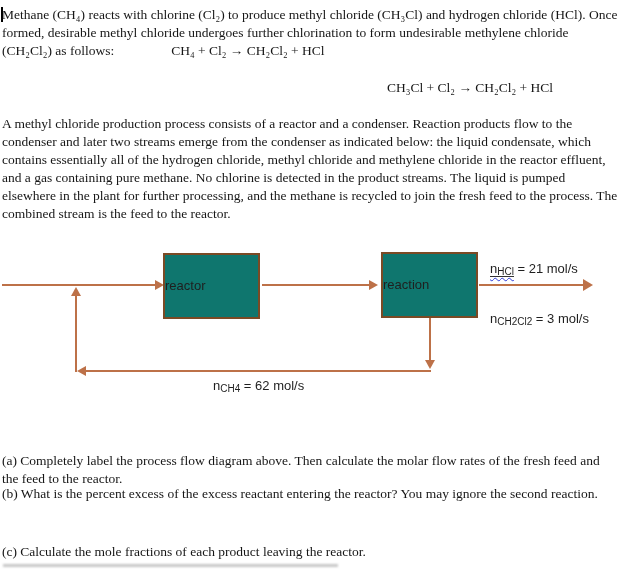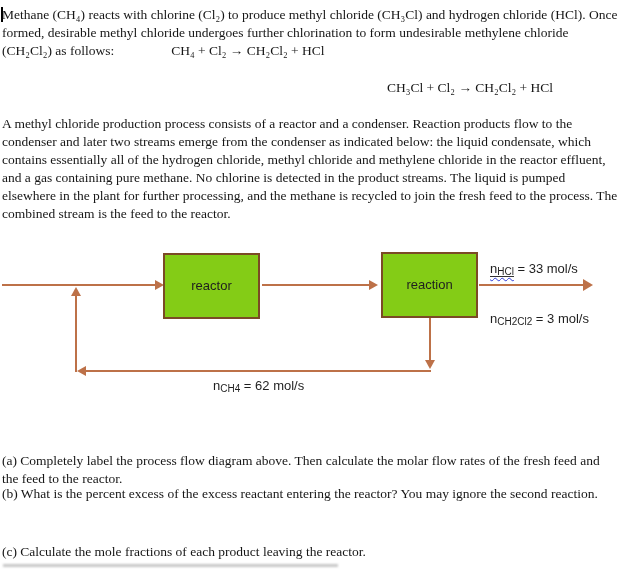--- a/index.html
+++ b/index.html
@@ -34,22 +34,22 @@
   .hline { height: 2px; background: var(--line); }
   .vline { width: 2px; background: var(--line); }
   .arrow { width: 0; height: 0; }
   .arrow.right { border-top: 5px solid transparent; border-bottom: 5px solid transparent; border-left: 9px solid var(--line); }
   .arrow.right.big { border-top: 6px solid transparent; border-bottom: 6px solid transparent; border-left: 10px solid var(--line); }
   .arrow.left  { border-top: 5px solid transparent; border-bottom: 5px solid transparent; border-right: 9px solid var(--line); }
   .arrow.up    { border-left: 5px solid transparent; border-right: 5px solid transparent; border-bottom: 9px solid var(--line); }
   .arrow.down  { border-left: 5px solid transparent; border-right: 5px solid transparent; border-top: 9px solid var(--line); }
   .unit-box {
     border: 2px solid var(--box-border);
-    background: #84cc16;
-    display: flex; align-items: center; justify-content: center;
+    background: #0f766e;
+    display: flex; align-items: center; 
     font-family: "Liberation Sans", sans-serif;
     font-size: 13px; color: #1f1f1f;
   }
   .dg-label {
     font-family: "Liberation Sans", sans-serif;
     font-size: 13px; color: #1f1f1f;
     white-space: nowrap; line-height: 17px;
   }
   .dg-label sub { font-size: 10px; vertical-align: -2px; letter-spacing: 0; }
   .flagged {
@@ -102,21 +102,21 @@
     <div class="dg hline" style="left:479px; top:284px; width:104px;"></div>
     <div class="dg arrow right big" style="left:583px; top:279px;"></div>
 
     <div class="dg vline" style="left:429px; top:318px; height:42px;"></div>
     <div class="dg arrow down" style="left:425px; top:360px;"></div>
 
     <div class="dg arrow left" style="left:77px; top:366px;"></div>
     <div class="dg hline" style="left:86px; top:370px; width:345px;"></div>
 
     <div class="dg dg-label" style="left:490px; top:260px;">
-      <span class="flagged"><span>n</span><sub>HCl</sub></span><span> = 33 mol/s</span>
+      <span class="flagged"><span>n</span><sub>HCl</sub></span><span> = 21 mol/s</span>
     </div>
     <div class="dg dg-label" style="left:490px; top:310px;">
       <span><span>n</span><sub>CH2Cl2</sub></span><span> = 3 mol/s</span>
     </div>
 
     <div class="dg dg-label" style="left:213px; top:377px;">
       <span><span>n</span><sub>CH4</sub></span><span> = 62 mol/s</span>
     </div>
   </div>
 

